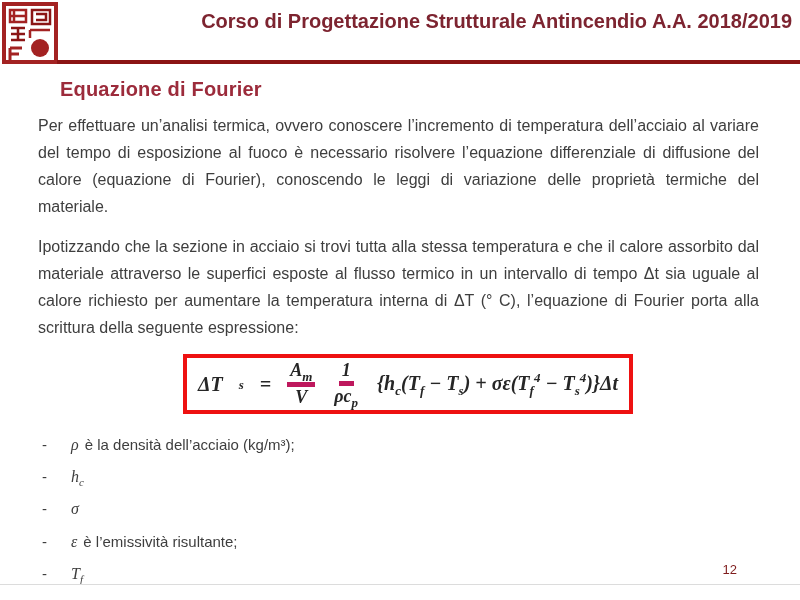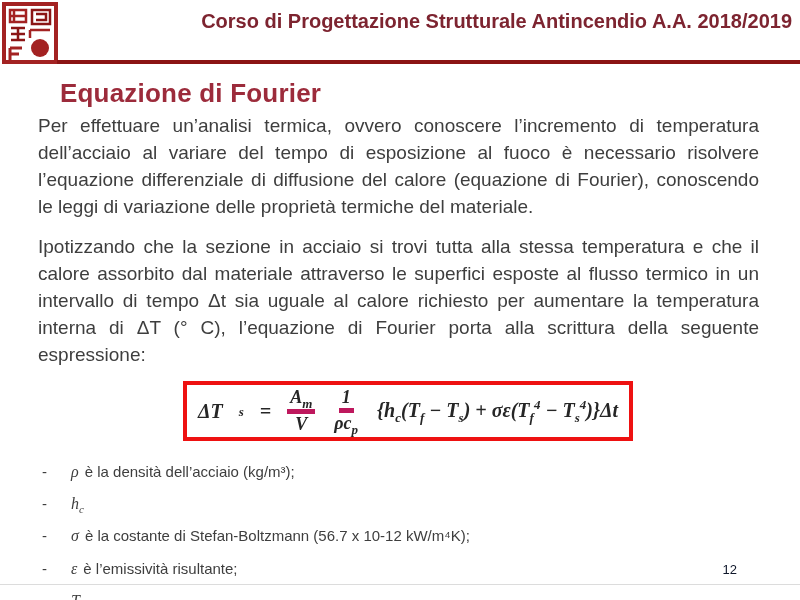--- a/index.html
+++ b/index.html
@@ -11,26 +11,26 @@
   
   .seal{position:absolute;left:2px;top:2px;width:56px;height:62px;}
   .header-text{
     position:absolute;top:9px;right:8px;text-align:right;
     color:#7d2430;font-weight:600;font-size:20px;line-height:24px;
   }
   .divider{position:absolute;left:57px;top:60px;right:0;height:4px;background:#8b1414;}
   
   .slide-title{
     position:absolute;left:60px;top:78px;margin:0;
-    font-size:26px;font-weight:bold;color:#9c2b3b;letter-spacing:.2px;
+    font-size:20px;font-weight:bold;color:#9c2b3b;letter-spacing:.2px;
   }
   
   .content{position:absolute;left:38px;top:112px;width:733px;}
   .para{
-    margin:0 12px 13px 0;font-size:19px;line-height:27px;
+    margin:0 12px 13px 0;font-size:16px;line-height:27px;
     text-align:justify;color:#3e3e3e;
   }
   
   .formula-box{
     width:442px;margin:6px 0 0 145px;border:4px solid #ee1111;
     height:52px;display:flex;align-items:center;justify-content:center;
     background:#ffffff;
   }
   .fx{
     display:flex;align-items:center;gap:16px;
@@ -48,21 +48,21 @@
     display:flex;align-items:baseline;font-size:15px;line-height:20px;
     margin-bottom:7px;color:#3e3e3e;
   }
   .bullets .dash{width:29px;flex:0 0 29px;}
   .bullets .sym{
     font-family:"Liberation Serif",serif;font-style:italic;
     margin-right:6px;font-size:16px;white-space:pre;
   }
   .bullets .sym sub{font-size:11px;}
   
-  .page-number{position:absolute;top:562px;right:63px;font-size:13px;color:#0f172a;}
+  .page-number{position:absolute;top:562px;right:63px;font-size:13px;color:#7f1d1d;}
   .bottom-line{position:absolute;left:0;right:0;top:584px;height:1px;background:#dcdcdc;}
 </style>
 </head>
 <body>
 
 <div>
 
   <svg class="seal" viewBox="0 0 56 62" aria-hidden="true">
     <rect x="2" y="2" width="52" height="58" fill="none" stroke="#a32222" stroke-width="4"></rect>
     <path d="M8 8 h16 v12 h-16 z M12 8 v12 M8 14 h16" fill="none" stroke="#a32222" stroke-width="2.5"></path>
@@ -93,21 +93,20 @@
         <span class="sym"><span>ρ</span><sub></sub></span>
         <span>è la densità dell’acciaio (kg/m³);</span>
       </li>
       <li>
         <span class="dash">-</span>
         <span class="sym"><span>h</span><sub>c</sub></span>
       </li>
       <li>
         <span class="dash">-</span>
         <span class="sym"><span>σ</span><sub></sub></span>
-        <span>è la costante di Stefan-Boltzmann (56.7 x 10-12 kW/m⁴K);</span>
       </li>
       <li>
         <span class="dash">-</span>
         <span class="sym"><span>ε</span><sub></sub></span>
         <span>è l’emissività risultante;</span>
       </li>
       <li>
         <span class="dash">-</span>
         <span class="sym"><span>T</span><sub>f</sub></span>
       </li>

